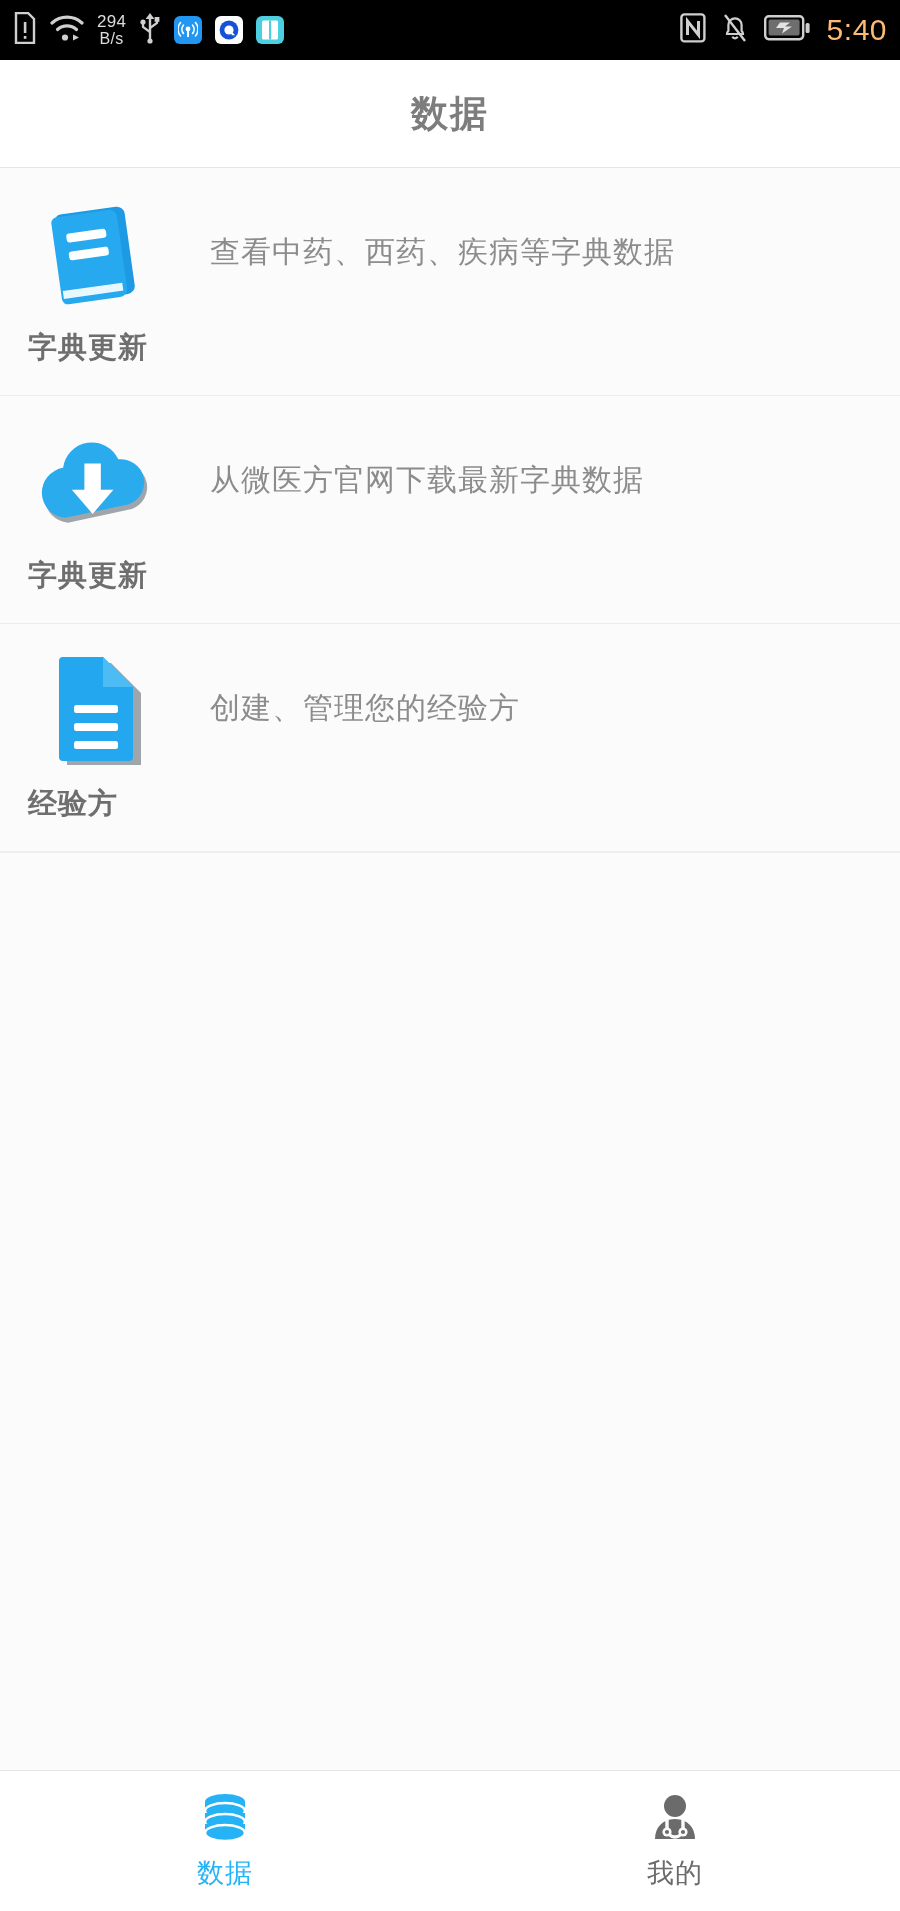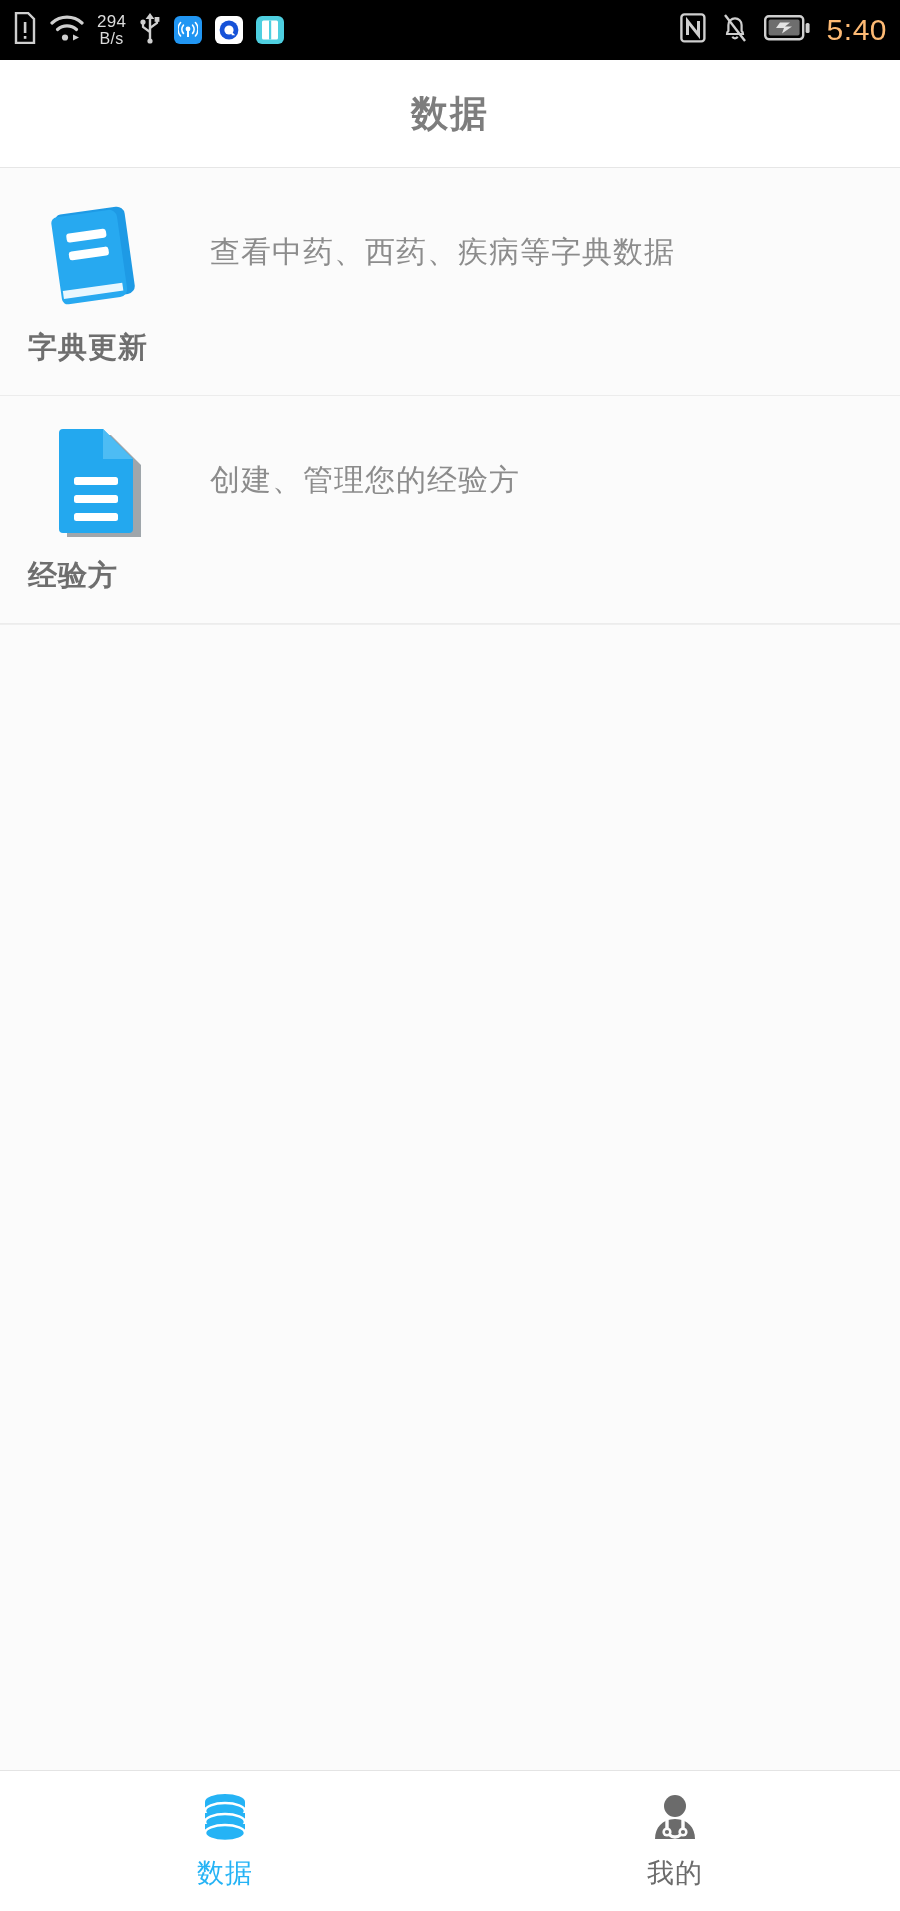--- a/index.html
+++ b/index.html
@@ -274,20 +274,33 @@
             <rect x="33" y="36" width="40" height="9" rx="3" fill="#ffffff"></rect>
             <rect x="33" y="54" width="40" height="9" rx="3" fill="#ffffff"></rect>
             <path d="M22 92 h60 v8 h-60 Z" fill="#ffffff" opacity="0.9"></path>
           </g>
         </svg>
       </div>
       <div class="item-desc">查看中药、西药、疾病等字典数据</div>
       <div class="item-label">字典更新</div>
     </div>
 
+    <div class="list-item">
+      <div class="item-icon">
+        <svg width="124" height="110" viewBox="0 0 124 110">
+          <g>
+            <path d="M30 92 a26 26 0 0 1 -2 -51.6 a30 30 0 0 1 57 -8.8 a24 24 0 0 1 11 46.4 Z" fill="#9fa6ab" transform="translate(3,5)"></path>
+            <path d="M30 92 a26 26 0 0 1 -2 -51.6 a30 30 0 0 1 57 -8.8 a24 24 0 0 1 11 46.4 Z" fill="#2aabee"></path>
+            <path d="M50 36 h17 v27 h13 l-21.5 25 l-21.5 -25 h13 Z" fill="#ffffff"></path>
+          </g>
+        </svg>
+      </div>
+      <div class="item-desc">从微医方官网下载最新字典数据</div>
+      <div class="item-label">字典更新</div>
+    </div>
 
     <div class="list-item">
       <div class="item-icon">
         <svg width="118" height="122" viewBox="0 0 118 122">
           <path d="M26 10 h44 l30 30 v72 h-74 Z" fill="#9fa6ab" transform="translate(4,4)"></path>
           <path d="M22 8 h44 l30 30 v70 a4 4 0 0 1 -4 4 h-66 a4 4 0 0 1 -4 -4 v-96 a4 4 0 0 1 4 -4 Z" fill="#23a8ef"></path>
           <path d="M66 8 l30 30 h-30 Z" fill="#4dbcf4"></path>
           <rect x="37" y="56" width="44" height="8" rx="2.5" fill="#ffffff"></rect>
           <rect x="37" y="74" width="44" height="8" rx="2.5" fill="#ffffff"></rect>
           <rect x="37" y="92" width="44" height="8" rx="2.5" fill="#ffffff"></rect>

